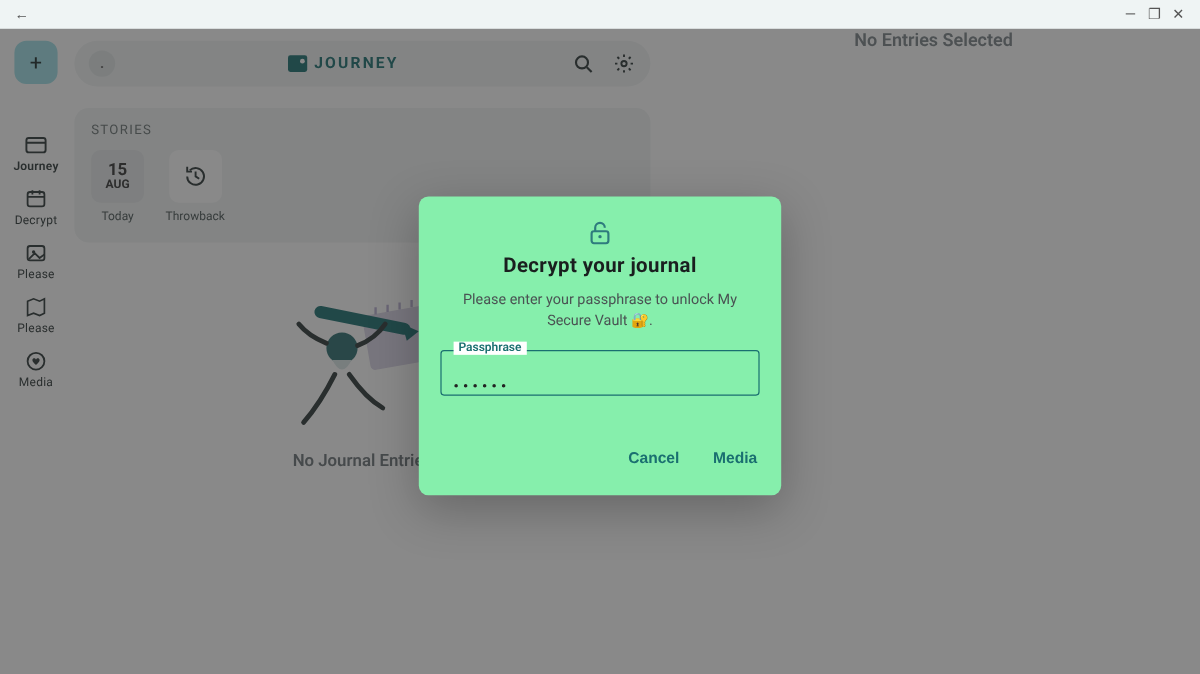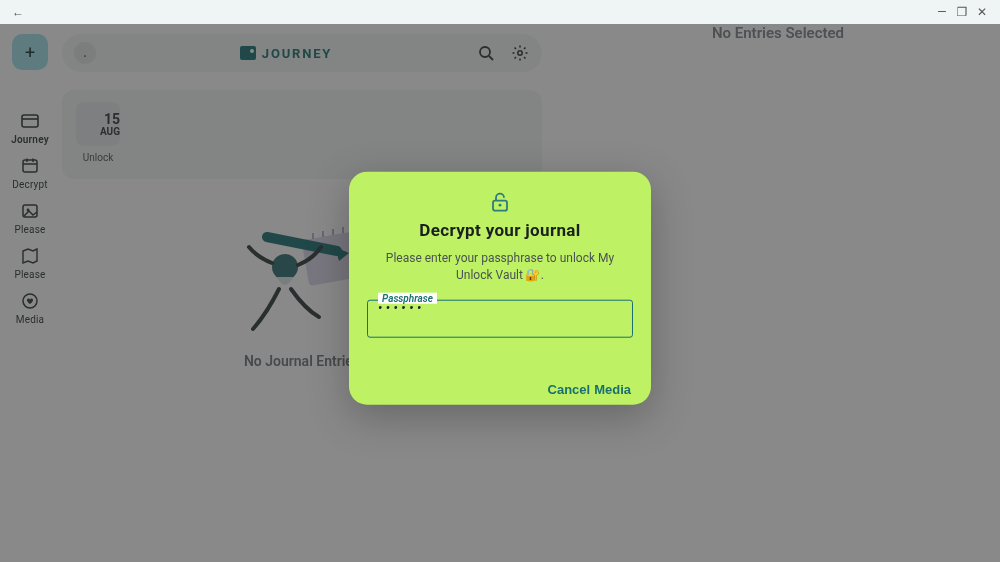--- a/index.html
+++ b/index.html
@@ -171,21 +171,21 @@
     font-size: 10px;
     color: #4a5555;
     gap: 6px;
   }
   .story-card {
     width: 44px; height: 44px;
     border-radius: 8px;
     background: #e6e9ea;
     display: flex;
     flex-direction: column;
-    align-items: flex-end;
+    align-items: center;
     justify-content: center;
     font-size: 10px;
     font-weight: 700;
     color: #333;
   }
   .story-card .day { font-size: 14px; line-height: 1; }
   .story-card.flat {
     background: #fff;
   }
 
@@ -208,24 +208,24 @@
     background: rgba(40,40,40,.55);
   }
 
   
   .dialog {
     position: absolute;
     width: 266px;
     left: 50%;
     top: 288px;
     transform: translate(-50%, -50%);
-    background: #bef264;
-    border-radius: 18px;
+    background: #86efac;
+    border-radius: 8px;
     box-shadow: 0 12px 40px rgba(0,0,0,.25);
-    padding: 20px 18px 4px 18px;
+    padding: 20px 18px 20px 18px;
   }
   .dialog .lock {
     display: flex;
     justify-content: center;
     color: #2e7b7d;
     margin-bottom: 6px;
   }
   .dialog h2 {
     text-align: center;
     font-size: 17px;
@@ -240,43 +240,43 @@
     color: #4a5353;
     margin: 0 0 16px 0;
     line-height: 1.4;
   }
   .field {
     position: relative;
     border: 1.5px solid #1a6f70;
     border-radius: 3px;
     height: 36px;
     display: flex;
-    align-items: flex-start;
+    align-items: flex-end;
     padding: 0 10px;
-    font-style: italic;
   }
   .field .floating {
     position: absolute;
     top: -8px;
     left: 10px;
     background: #fff;
     padding: 0 4px;
     font-size: 10px;
     color: #1a6f70;
     font-weight: 600;
   }
   .field .pw {
     font-size: 12px;
     letter-spacing: .3em;
     color: #222;
     font-weight: 700;
   }
   .dialog-actions {
     display: flex;
     justify-content: flex-end;
+    gap: 24px;
     margin-top: 40px;
   }
   .dialog-actions .btn {
     background: none;
     border: none;
     font-size: 13px;
     font-weight: 700;
     color: #1a6f70;
     cursor: pointer;
     padding: 4px 2px;
@@ -379,27 +379,40 @@
                   <line x1="3.5" y1="3.5" x2="5" y2="5"></line>
                   <line x1="13" y1="13" x2="14.5" y2="14.5"></line>
                   <line x1="3.5" y1="14.5" x2="5" y2="13"></line>
                   <line x1="13" y1="5" x2="14.5" y2="3.5"></line>
                 </g>
               </svg>
           </span>
         </div>
 
         <div class="stories">
+          <div class="stories-title">STORIES</div>
           <div class="story-row">
             <div class="story-item">
               <div class="story-card">
                 <span class="day">15</span>
                 <span>AUG</span>
               </div>
-              <span>Unlock</span>
+              <span>Today</span>
+            </div>
+            <div class="story-item">
+              <div class="story-card flat">
+                <span>
+                  <svg width="20" height="20" viewBox="0 0 20 20">
+                      <path d="M3 10a7 7 0 1 0 2.1-5" fill="none" stroke="#2b3535" stroke-width="1.6"></path>
+                      <polyline points="3,2 3,6 7,6" fill="none" stroke="#2b3535" stroke-width="1.6"></polyline>
+                      <polyline points="10,6 10,10 13,12" fill="none" stroke="#2b3535" stroke-width="1.6"></polyline>
+                    </svg>
+                </span>
+              </div>
+              <span>Throwback</span>
             </div>
           </div>
         </div>
 
         <div class="empty-state">
           <span class="illustration">
             <svg width="150" height="120" viewBox="0 0 150 120">
               <rect x="78" y="18" width="60" height="46" rx="4" fill="#d9d4e6" transform="rotate(-10 108 41)"></rect>
               <g stroke="#b9b0d2" stroke-width="2">
                 <line x1="86" y1="16" x2="86" y2="22"></line>
@@ -432,21 +445,21 @@
 
   <div class="dialog">
     <div class="lock">
       <svg width="22" height="22" viewBox="0 0 22 22">
         <rect x="4" y="9" width="14" height="10" rx="2" fill="none" stroke="#2e7b7d" stroke-width="1.8"></rect>
         <path d="M7 9 V6 a4 4 0 0 1 8 0" fill="none" stroke="#2e7b7d" stroke-width="1.8"></path>
         <circle cx="11" cy="13.5" r="1.4" fill="#2e7b7d"></circle>
       </svg>
     </div>
     <h2>Decrypt your journal</h2>
-    <p>Please enter your passphrase to unlock My Unlock Vault 🔐.</p>
+    <p>Please enter your passphrase to unlock My Secure Vault 🔐.</p>
     <div class="field">
       <span class="floating">Passphrase</span>
       <span class="pw">••••••</span>
     </div>
     <div class="dialog-actions">
       <button class="btn">Cancel</button>
       <button class="btn">Media</button>
     </div>
   </div>
 

